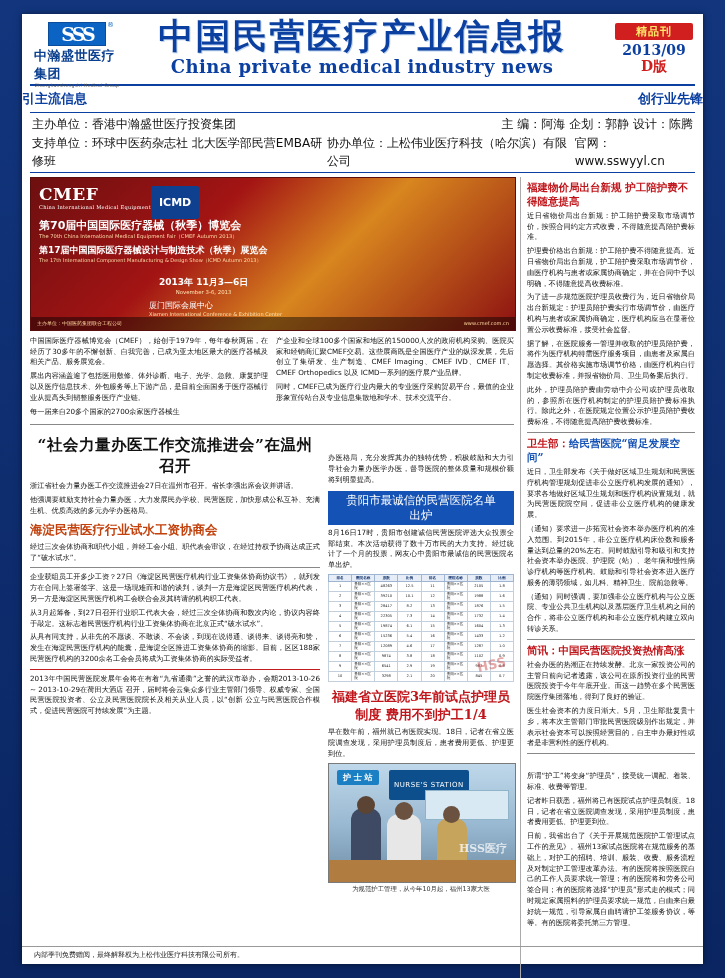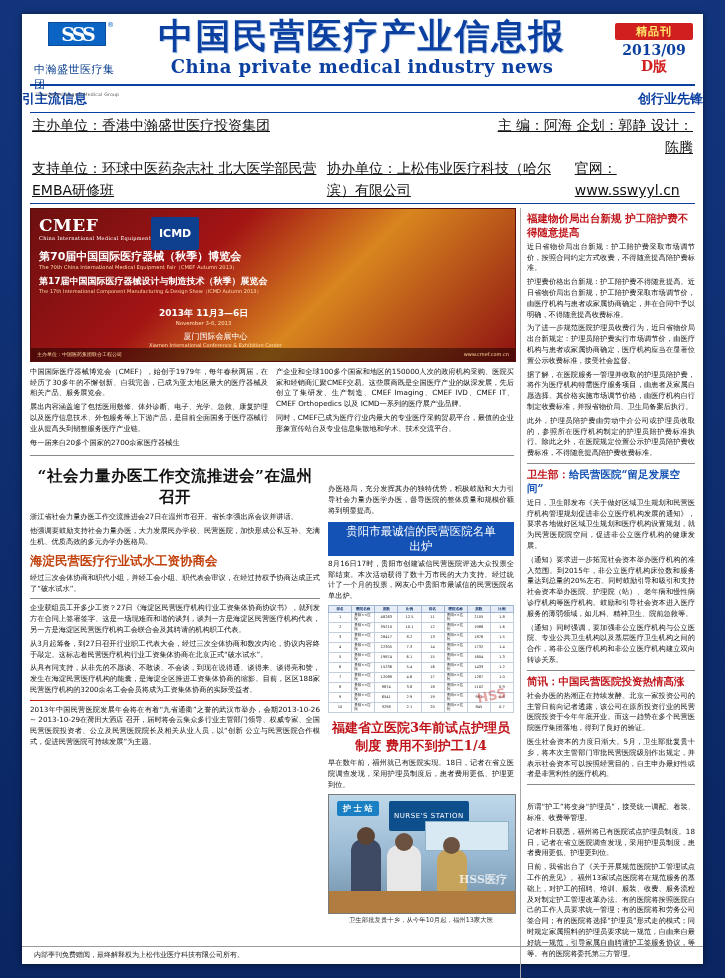--- a/index.html
+++ b/index.html
@@ -28,21 +28,21 @@
   .logo-box{
     width:56px;height:38px;background:#0b64c4;border:1px solid #0a4e9b;
     display:flex;align-items:center;justify-content:center;
     position:relative;
   }
   .logo-box .sss{
     color:#fff;font-weight:bold;font-size:19px;letter-spacing:-3px;
     font-family:"DejaVu Serif","Liberation Serif",serif;
   }
   .logo-reg{position:absolute;right:-9px;top:-2px;font-size:7px;color:#0b64c4;}
-  .logo-cn{font-size:11px;color:#0b3f8f;font-weight:normal;margin-top:16px;letter-spacing:.5px;}
+  .logo-cn{font-size:13px;color:#0b3f8f;font-weight:bold;margin-top:1px;letter-spacing:.5px;}
   .logo-en{font-size:4.6px;color:#555;letter-spacing:.2px;}
   .title-wrap{
     position:absolute;left:110px;top:4px;width:460px;text-align:center;
   }
   .title-cn{
     font-size:35px;font-weight:bold;color:#0b3fa0;letter-spacing:2px;
     font-family:"DejaVu Serif","Liberation Serif",serif;
     text-shadow:1px 1px 0 #bcd2ee;
     line-height:1.05;
   }
@@ -62,21 +62,21 @@
   .issue-ver{color:#d11f1f;font-size:14px;font-weight:bold;
     font-family:"DejaVu Serif","Liberation Serif",serif;}
   
   .rule{border-top:2px solid #0b3fa0;margin:0 8px;}
   .rule-thin{border-top:1px solid #0b3fa0;margin:1px 8px 0 8px;}
   .slogan{
     display:flex;justify-content:space-between;align-items:center;gap:36px;
     font-size:13px;color:#0b3fa0;font-weight:bold;padding:4px 0 3px 0;
     font-family:"DejaVu Serif","Liberation Serif",serif;
   }
-  .credits{font-size:14px;color:#111;padding:2px 10px 0 10px;line-height:1.55;text-decoration:underline;}
+  .credits{font-size:12px;color:#111;padding:2px 10px 0 10px;line-height:1.55;}
   .credits .row{display:flex;}
   .credits .c1{width:250px;}
   .credits .c2{width:215px;}
   .credits .c3{flex:1;text-align:right;}
   .credits .row.mid{justify-content:space-between;}
   
   .body{display:flex;padding:4px 8px 0 8px;gap:6px;height:820px;}
   .colR{width:176px;}
   p{margin:0 0 3px 0;font-size:7.2px;line-height:1.5;color:#111;text-align:justify;}
   .hr{border-top:1px solid #888;margin:4px 0;}
@@ -103,21 +103,21 @@
   }
   .ad .line1{position:absolute;left:8px;top:40px;color:#fff;font-size:11px;font-weight:bold;}
   .ad .line1 small{display:block;font-size:5.2px;font-weight:normal;color:#ffdca8;}
   .ad .line2{position:absolute;left:8px;top:66px;color:#fff;font-size:9px;font-weight:bold;}
   .ad .line2 small{display:block;font-size:5px;font-weight:normal;color:#ffdca8;}
   .ad .datebox{
     position:absolute;left:128px;top:98px;color:#fff;font-size:9px;font-weight:bold;text-align:center;
   }
   .ad .datebox small{display:block;font-size:5.4px;font-weight:normal;color:#ffe2b0;}
   .ad .venue{
-    position:absolute;left:118px;top:122px;color:#fff;font-size:8px;text-align:center;
+    position:absolute;left:118px;top:122px;color:#fff;font-size:8px;
   }
   .ad .venue small{display:block;font-size:5px;color:#ffe2b0;}
   .ad .foot{
     position:absolute;left:0;bottom:0;width:100%;height:13px;background:rgba(0,0,0,.45);
     color:#ffd9a0;font-size:5px;display:flex;align-items:center;justify-content:space-between;
     padding:0 6px;box-sizing:border-box;
   }
   
   .h-black{
     font-size:15.5px;font-weight:bold;color:#111;text-align:center;margin:6px 0 4px 0;
@@ -438,21 +438,21 @@
           <div class="photo">
             <div class="sign">护 士 站</div>
             <div class="sign2">NURSE'S STATION</div>
             <div class="board"></div>
             <div class="p1"></div>
             <div class="p2"></div>
             <div class="p3"></div>
             <div class="desk"></div>
             <div class="wm">HSS医疗</div>
           </div>
-          <div class="cap">卫生部批复贵十乡，从今年10月起，福州13家大医</div>
+          <div class="cap">为规范护工管理，从今年10月起，福州13家大医</div>
         </div>
       </div>
     </div>
 
     <div class="colR divider-v" style="padding-left:6px;">
       <div class="h-sm-red">福建物价局出台新规 护工陪护费不得随意提高</div>
       <p>近日省物价局出台新规：护工陪护费采取市场调节价，按照合同约定方式收费，不得随意提高陪护费标准。</p>
       <p>护理费价格出台新规：护工陪护费不得随意提高。近日省物价局出台新规，护工陪护费采取市场调节价，由医疗机构与患者或家属协商确定，并在合同中予以明确，不得随意提高收费标准。</p>
       <p>为了进一步规范医院护理员收费行为，近日省物价局出台新规定：护理员陪护费实行市场调节价，由医疗机构与患者或家属协商确定，医疗机构应当在显著位置公示收费标准，接受社会监督。</p>
       <p>据了解，在医院服务一管理并收取的护理员陪护费，将作为医疗机构特需医疗服务项目，由患者及家属自愿选择。其价格实施市场调节价格，由医疗机构自行制定收费标准，并报省物价局、卫生局备案后执行。</p>

